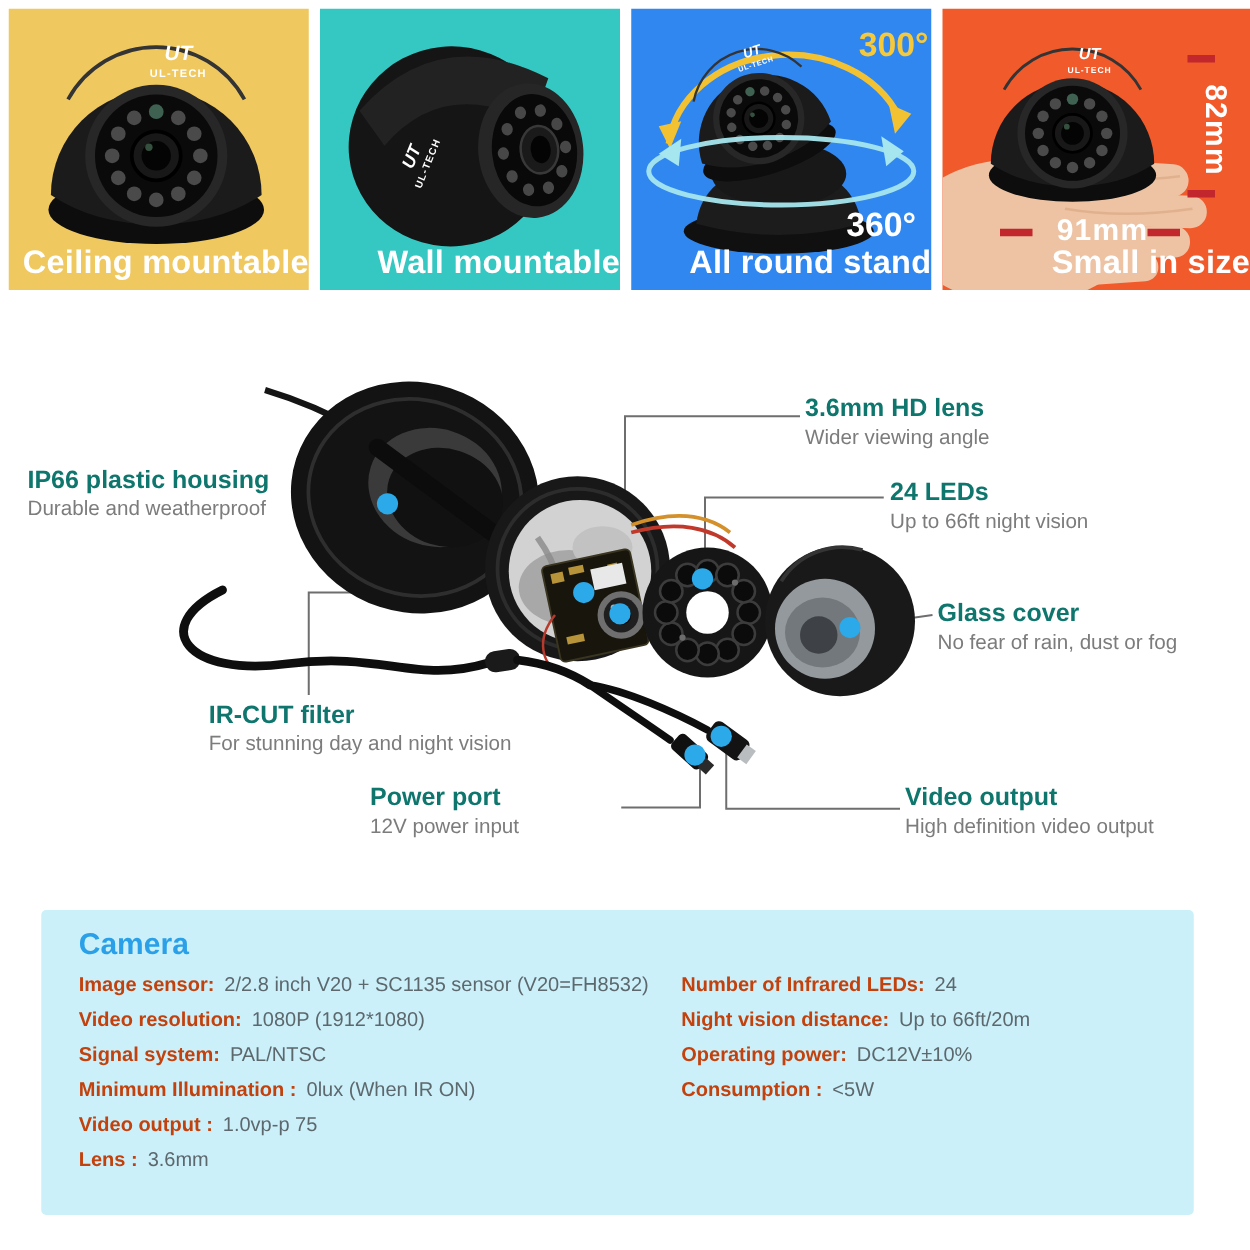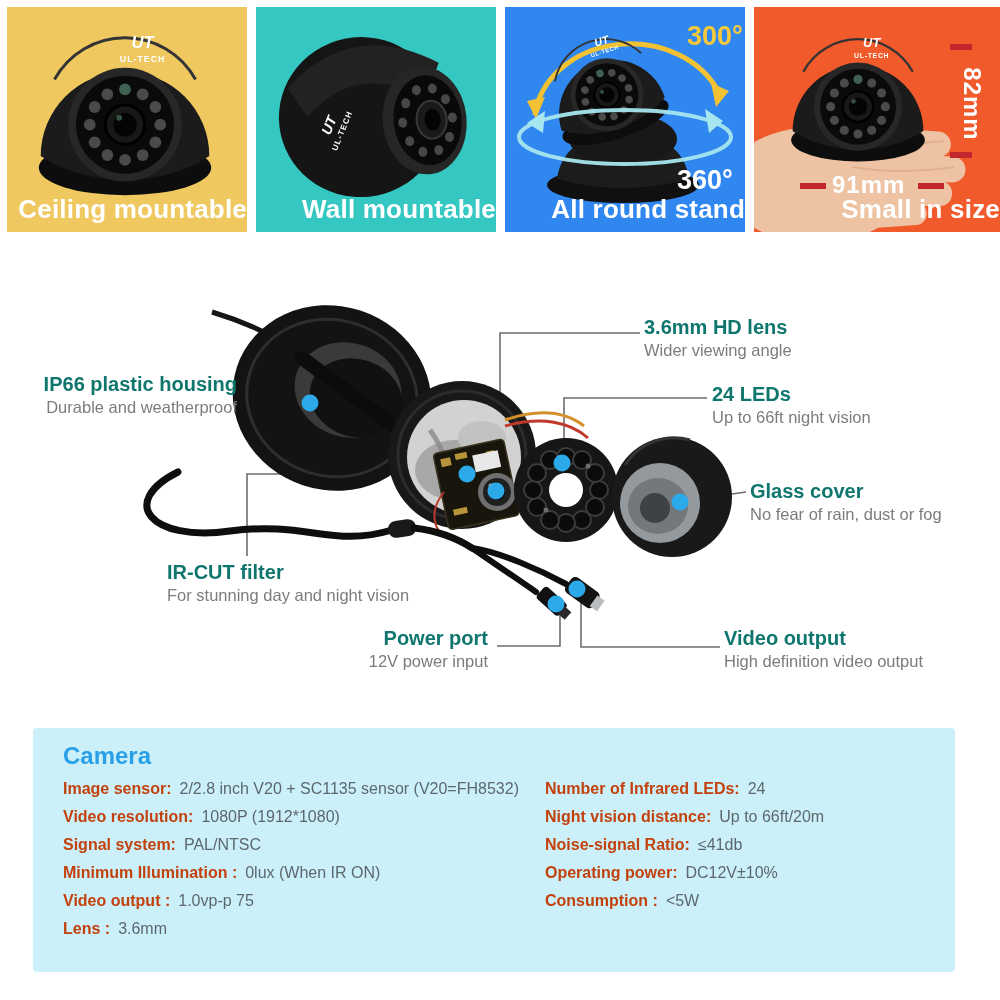--- a/index.html
+++ b/index.html
@@ -13,31 +13,31 @@
   #panel-2{left:505px;width:240px;background:#3187F0}
   #panel-3{left:754px;width:246px;background:#F15A2B}
   .panel svg{position:absolute;left:0;top:0}
   .caption{position:absolute;left:0;right:0;bottom:7px;text-align:right;color:#fff;
            font-size:26px;font-weight:bold;letter-spacing:.2px}
   .deg{position:absolute;font-size:27px;font-weight:bold}
   .deg-180{left:182px;top:14px;color:#F6C93B}
   .deg-360{left:172px;top:158px;color:#ffffff}
   .dim{position:absolute;color:#fff;font-size:24px;font-weight:bold;letter-spacing:1px}
   .dim-82{left:168px;top:83px;width:100px;text-align:center;transform:rotate(90deg)}
-  .dim-91{left:78px;top:164px;width:100px;text-align:left}
+  .dim-91{left:78px;top:164px;width:100px;text-align:center}
   .dash{position:absolute;background:#C1272D}
   .dash-vt{left:196px;top:37px;width:22px;height:6px}
   .dash-vb{left:196px;top:145px;width:22px;height:6px}
   .dash-hl{left:46px;top:176px;width:26px;height:6px}
   .dash-hr{left:164px;top:176px;width:26px;height:6px}
 
   
   #exploded-svg{position:absolute;left:0;top:240px}
   .callout{position:absolute}
-  .align-right{text-align:right}
+  .align-right{}
   .c-title{font-size:20px;font-weight:bold;color:#0f766e;line-height:22px}
   .c-sub{font-size:16.5px;color:#7c7c7c;margin-top:3px;line-height:19px}
   #co-lens{left:644px;top:316px}
   #co-housing{left:22px;width:215px;top:373px}
   #co-leds{left:712px;top:383px}
   #co-glass{left:750px;top:480px}
   #co-ircut{left:167px;top:561px}
   #co-power{left:296px;width:192px;top:627px}
   #co-video{left:724px;top:627px}
 
@@ -302,17 +302,16 @@
       <div class="spec-row"><span class="spec-label">Image sensor:</span><span class="spec-value">2/2.8 inch V20 + SC1135 sensor  (V20=FH8532)</span></div>
       <div class="spec-row"><span class="spec-label">Video resolution:</span><span class="spec-value">1080P (1912*1080)</span></div>
       <div class="spec-row"><span class="spec-label">Signal system:</span><span class="spec-value">PAL/NTSC</span></div>
       <div class="spec-row"><span class="spec-label">Minimum Illumination :</span><span class="spec-value">0lux (When IR ON)</span></div>
       <div class="spec-row"><span class="spec-label">Video output :</span><span class="spec-value">1.0vp-p 75</span></div>
       <div class="spec-row"><span class="spec-label">Lens :</span><span class="spec-value">3.6mm</span></div>
     </div>
   <div class="spec-col" id="spec-col-right">
       <div class="spec-row"><span class="spec-label">Number of Infrared LEDs:</span><span class="spec-value">24</span></div>
       <div class="spec-row"><span class="spec-label">Night vision distance:</span><span class="spec-value">Up to 66ft/20m</span></div>
-      <div class="spec-row"><span class="spec-label">Noise-signal Ratio:</span><span class="spec-value">≤41db</span></div>
       <div class="spec-row"><span class="spec-label">Operating power:</span><span class="spec-value">DC12V±10%</span></div>
       <div class="spec-row"><span class="spec-label">Consumption :</span><span class="spec-value">&lt;5W</span></div>
     </div>
 </div>
 
 </body></html>

